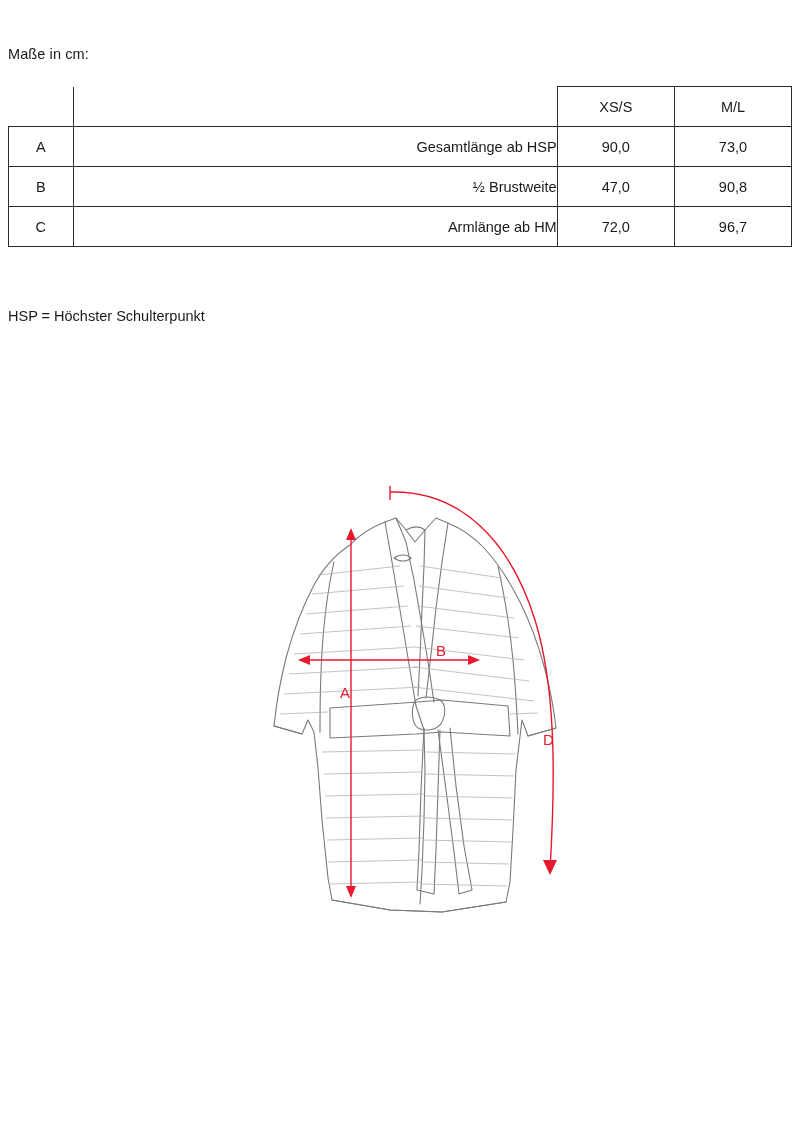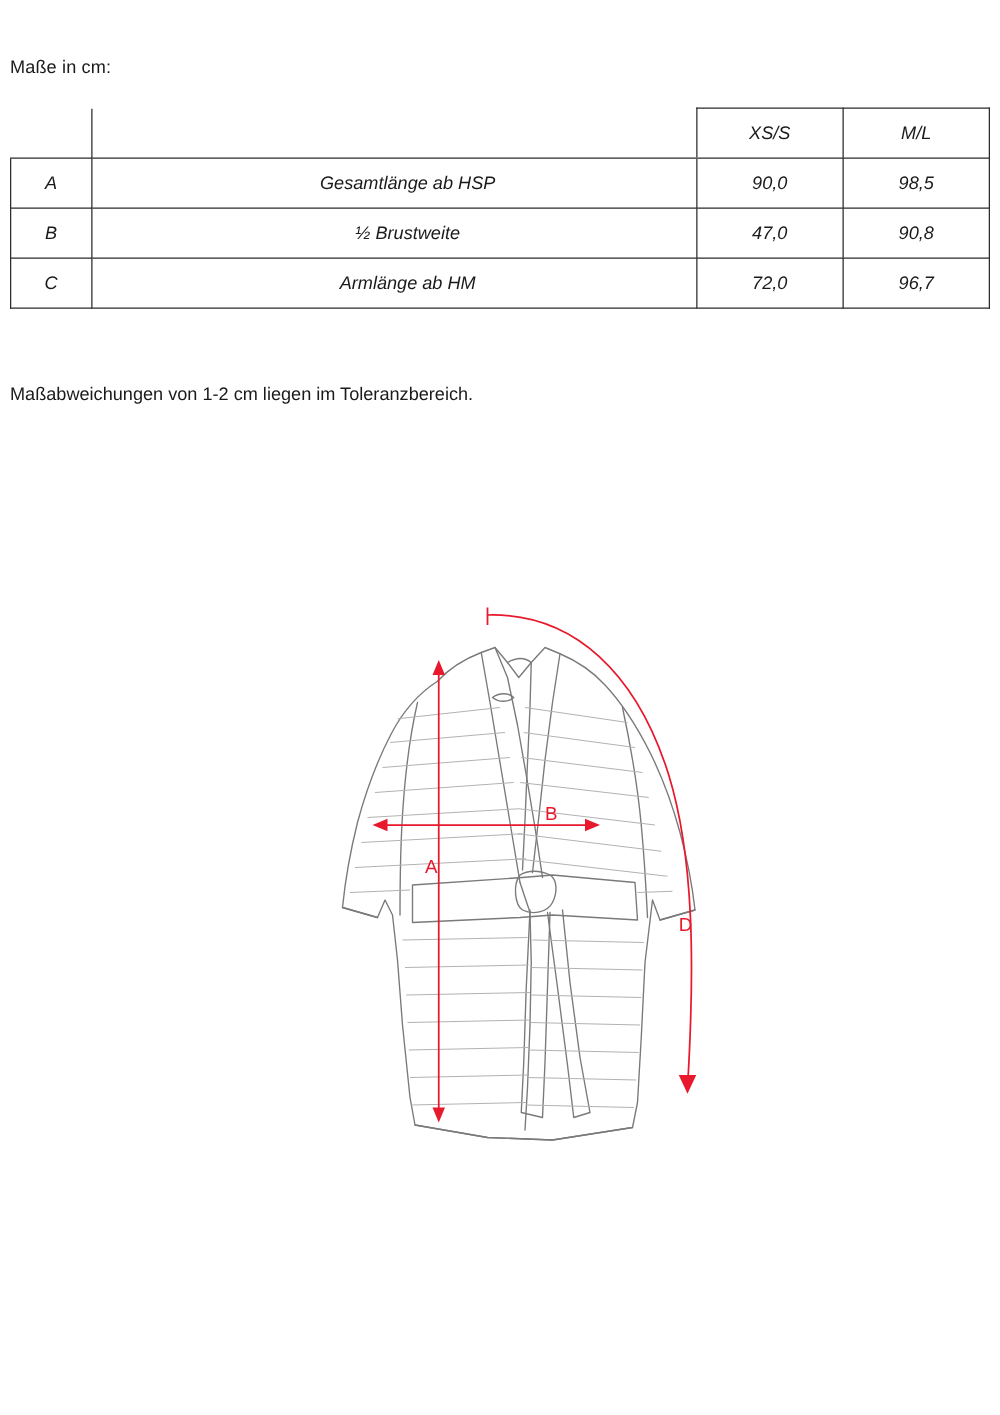--- a/index.html
+++ b/index.html
@@ -40,24 +40,23 @@
     width: 784px;
     border-collapse: collapse;
     font-size: 14.5px;
   }
   table.size-table td, table.size-table th {
     border: 1px solid #2b2b2b;
     padding: 0;
     font-weight: normal;
     height: 39px;
     vertical-align: middle;
-    font-style: italic;
   }
   .col-letter { width: 66px; text-align: center; }
-  .col-desc   { width: 478px; text-align: center; padding-left: 22px !important; }
+  .col-desc   { width: 478px; text-align: right; padding-left: 22px !important; }
   .col-size   { width: 120px; text-align: center; }
   thead td.col-letter, thead td.col-desc {
     border-left: none;
     border-top: none;
     border-right: none;
   }
   thead td.col-letter { border-right: 1px solid #2b2b2b; border-left: none; }
   thead td.col-letter { border-top: none; }
   thead .blank-left { border: none; }
   thead .blank-desc { border: none; border-right: 1px solid #2b2b2b; }
@@ -98,39 +97,39 @@
         <td class="col-desc blank-desc"></td>
         <td class="col-size">XS/S</td>
         <td class="col-size">M/L</td>
       </tr>
     </thead>
     <tbody>
       <tr>
         <td class="col-letter">A</td>
         <td class="col-desc">Gesamtlänge ab HSP</td>
         <td class="col-size">90,0</td>
-        <td class="col-size">98,5</td>
+        <td class="col-size">73,0</td>
       </tr>
       <tr>
         <td class="col-letter">B</td>
         <td class="col-desc">½ Brustweite</td>
         <td class="col-size">47,0</td>
         <td class="col-size">90,8</td>
       </tr>
       <tr>
         <td class="col-letter">C</td>
         <td class="col-desc">Armlänge ab HM</td>
         <td class="col-size">72,0</td>
         <td class="col-size">96,7</td>
       </tr>
     </tbody>
   </table>
 
   <div class="legend">
-    <div>Maßabweichungen von 1-2 cm liegen im Toleranzbereich.</div>
+    <div>HSP = Höchster Schulterpunkt</div>
   </div>
 
   <div class="illustration">
     <svg width="400" height="480" viewBox="0 0 400 480">
       <g fill="none" stroke="#7a7a7a" stroke-width="1.1" stroke-linejoin="round" stroke-linecap="round">
 
         <path d="M140 75 C150 64 162 57 175 52 L186 48 L196 60 L205 72 L215 60 L226 48 L238 53 C252 59 264 67 274 78
                  C288 93 300 112 310 132 C320 152 328 174 334 196 C340 218 344 240 346 258
                  L318 266 L312 250 L306 300 L303 360 L300 412 L296 432 L232 442 L180 440 L122 430
                  L118 408 L112 350 L108 298 L104 262 L98 250 L92 264 L64 256

